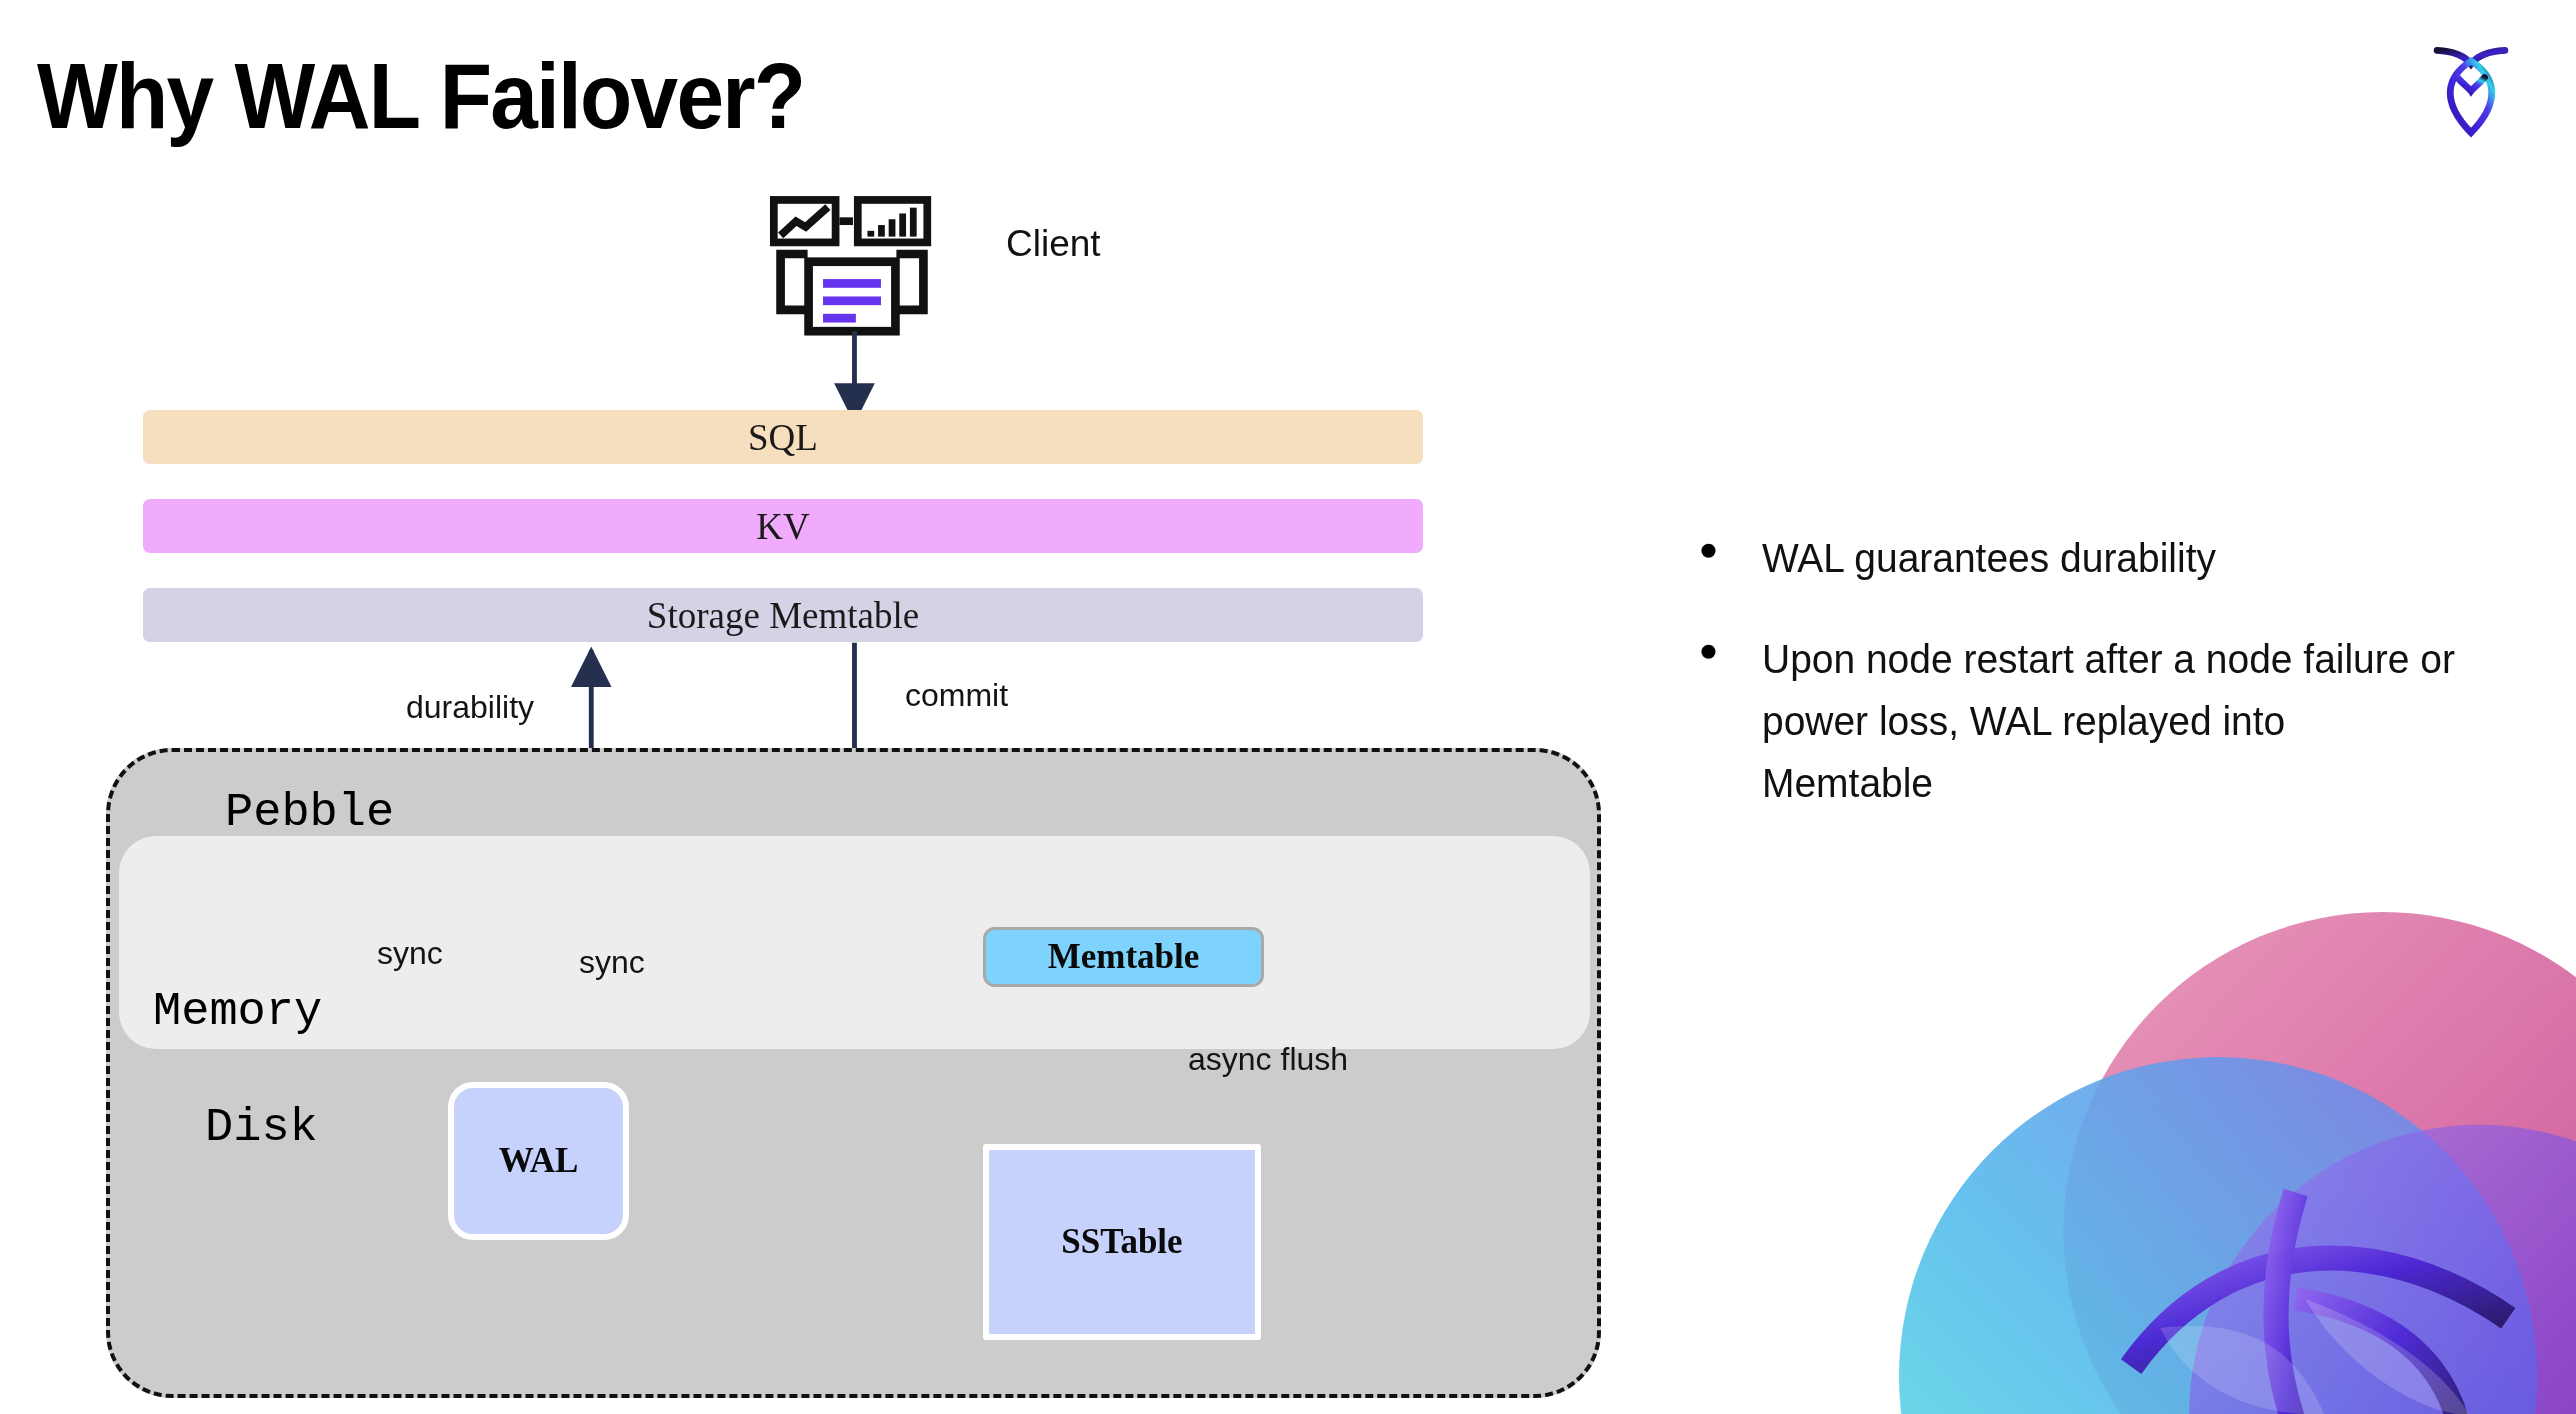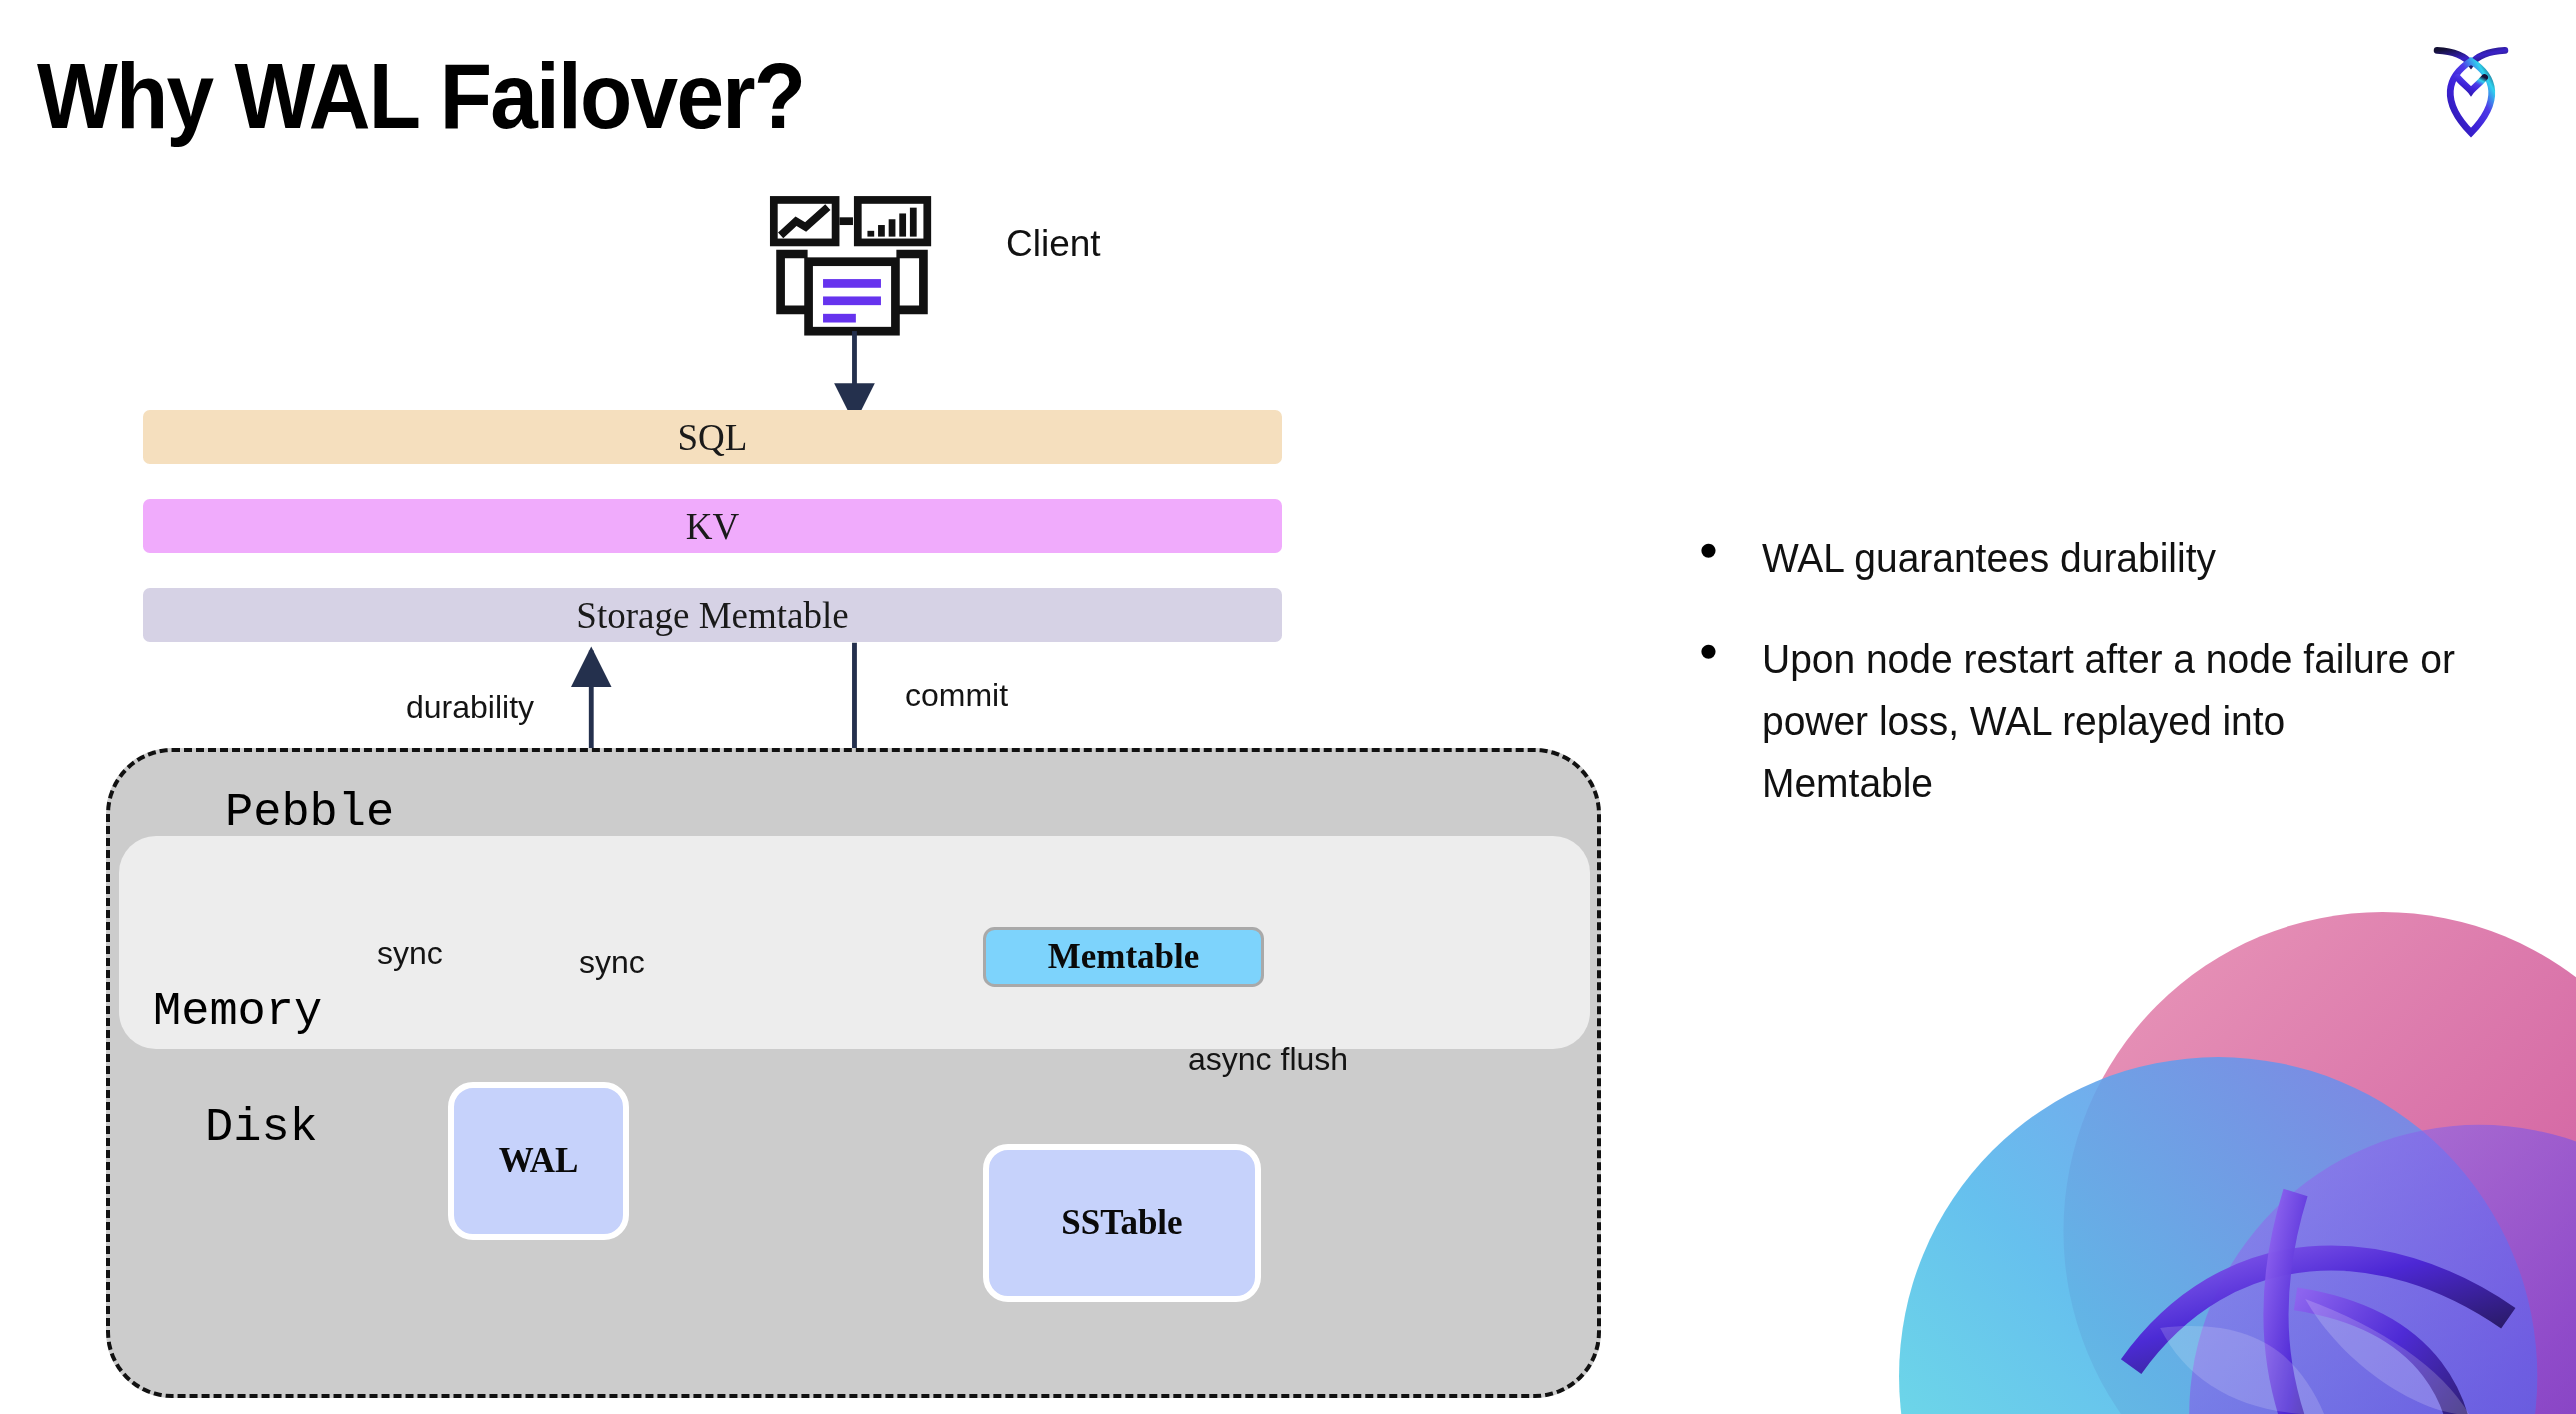--- a/index.html
+++ b/index.html
@@ -19,21 +19,21 @@
 
   
   #client-icon{ left:769px; top:194px; width:166px; height:147px; }
   #client-label{
     left:1006px; top:223px; font-size:37px; color:#111;
     font-family:"Liberation Sans",sans-serif;
   }
 
   
   .layer-bar{
-    left:143px; width:1139px; height:54px; border-radius:6.8px;
+    left:143px; width:1280px; height:54px; border-radius:6.8px;
     display:flex; align-items:center; justify-content:center;
     font-family:"Liberation Serif",serif; font-size:37px; color:#1a1a1a;
   }
   #layer-sql{ top:410px; }
   #layer-kv{ top:499px; }
   #layer-storage{ top:588px; }
 
   
   #pebble-container{
     left:106px; top:748px; width:1495px; height:650px;
@@ -62,22 +62,22 @@
     background:#7dd3fc; border:3.9px solid #a9a9a9; border-radius:11.6px;
     font-size:35px;
   }
   #node-wal{
     left:448px; top:1082px; width:181px; height:158px;
     background:#c6d2fb; border:6.8px solid #fff; border-radius:25px;
     font-size:35px;
     align-items:center;
   }
   #node-sstable{
-    left:983px; top:1144px; width:278px; height:158px;
-    background:#c6d2fb; border:6.8px solid #fff; border-radius:25px;
+    left:983px; top:1144px; width:278px; height:196px;
+    background:#c6d2fb; border:6.8px solid #fff; border-radius:3px;
     font-size:35px;
   }
 
   
   .edge-label{
     font-family:"Liberation Sans",sans-serif; font-size:32px; color:#141414;
     white-space:nowrap;
   }
   #label-committed{ left:406px; top:689px; }
   #label-commit{    left:905px; top:677px; }

